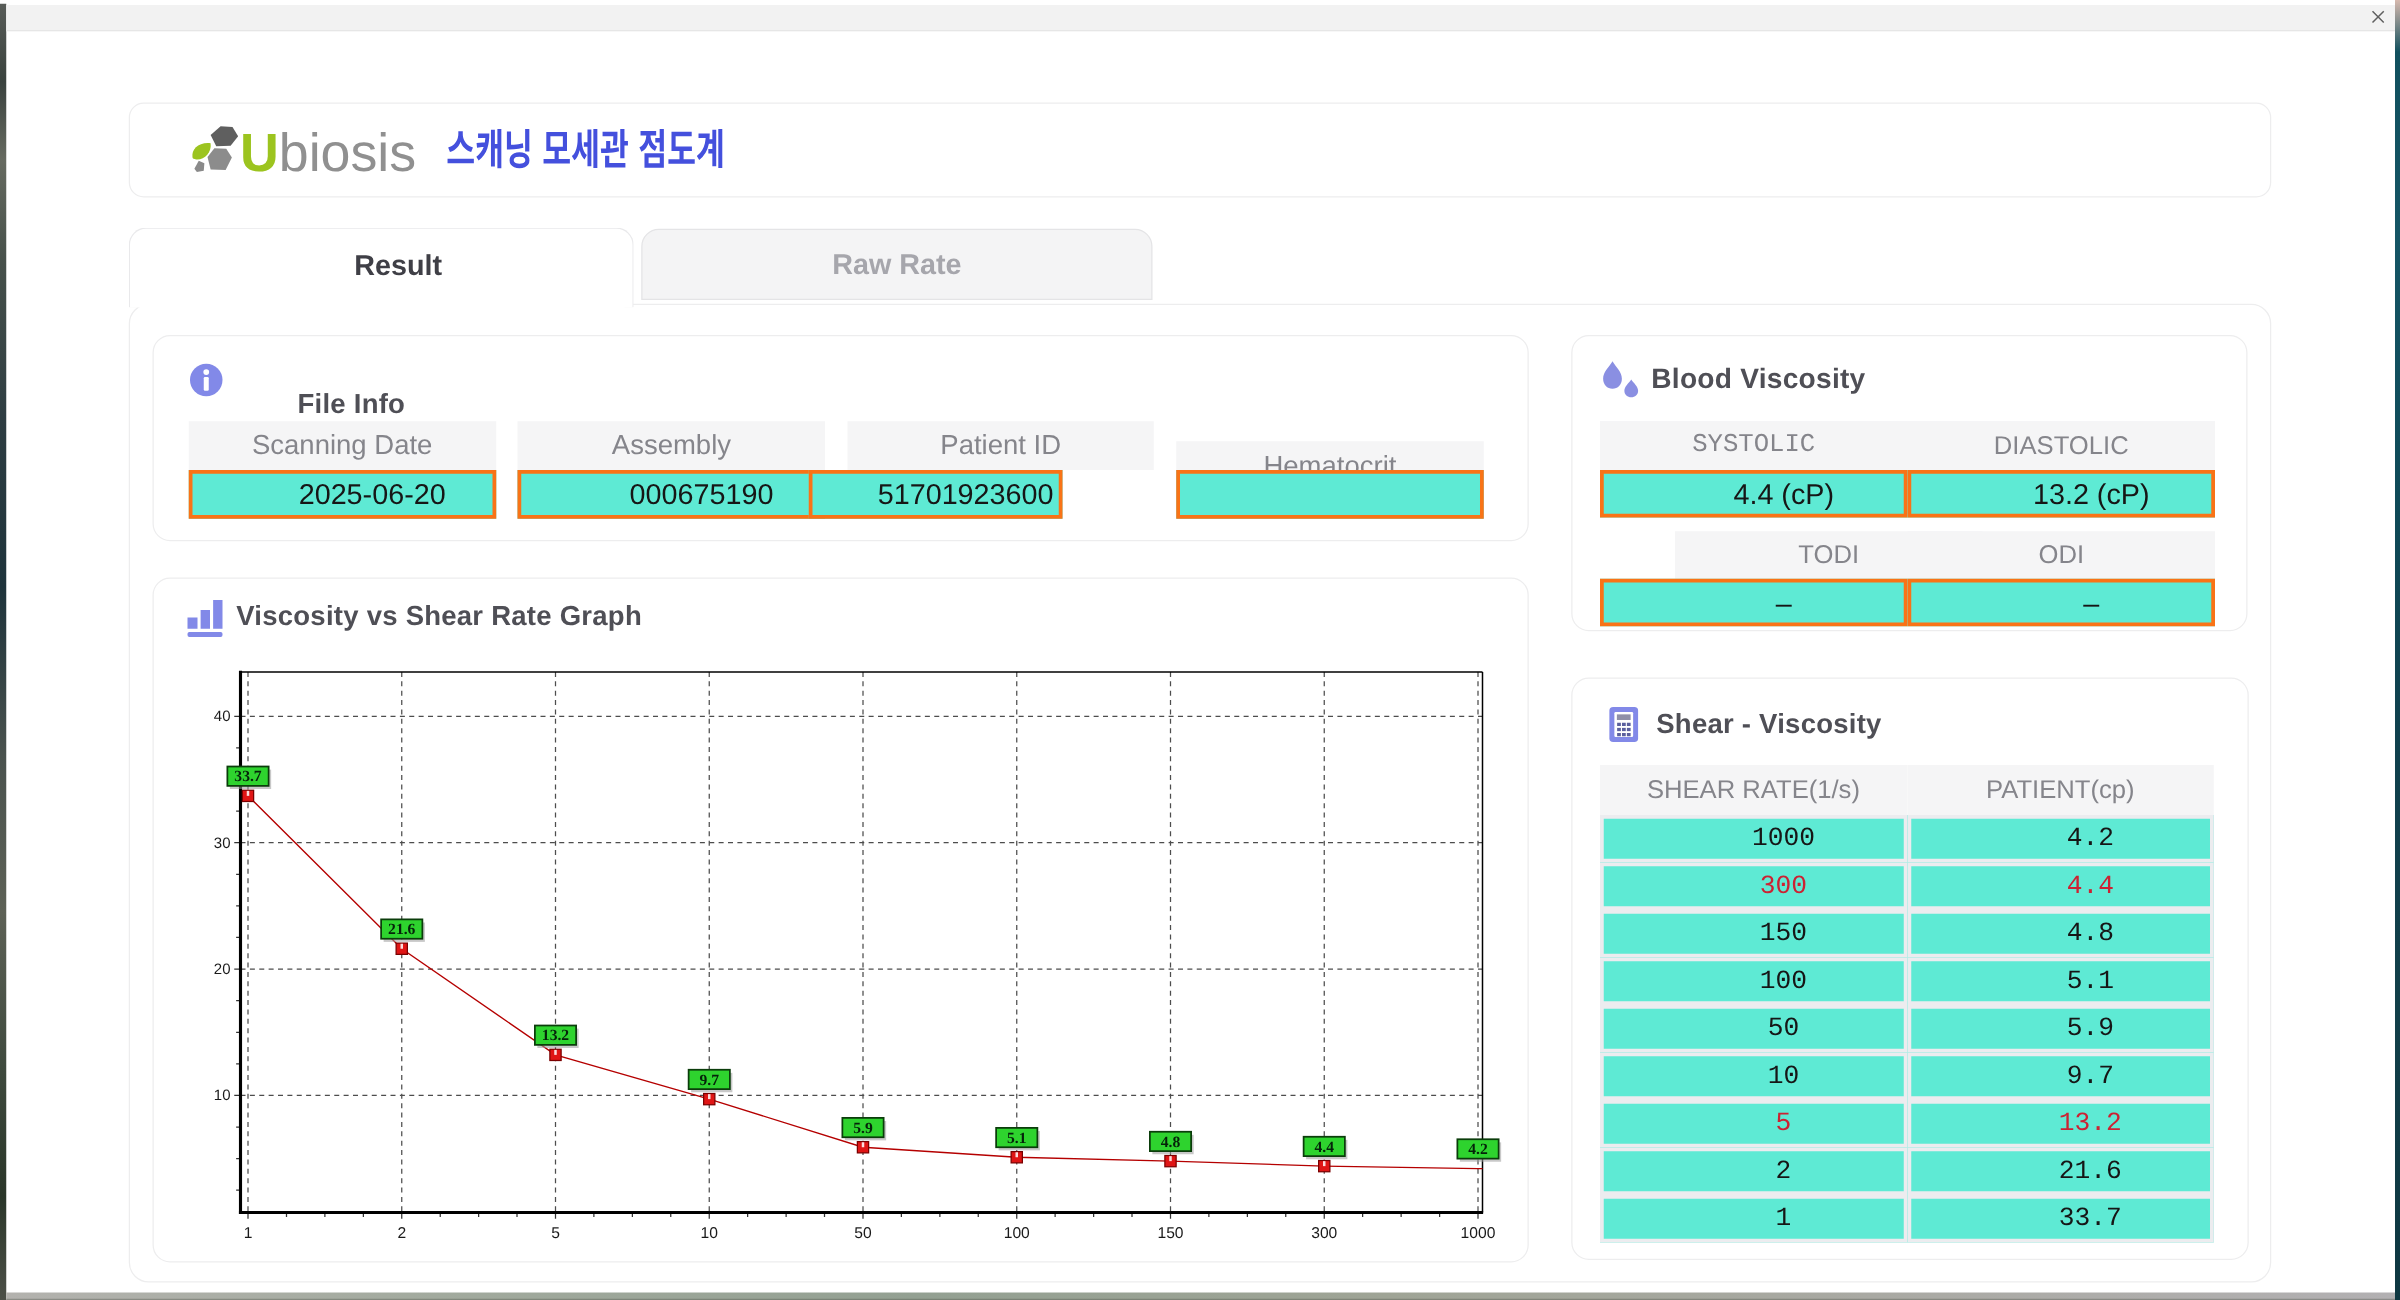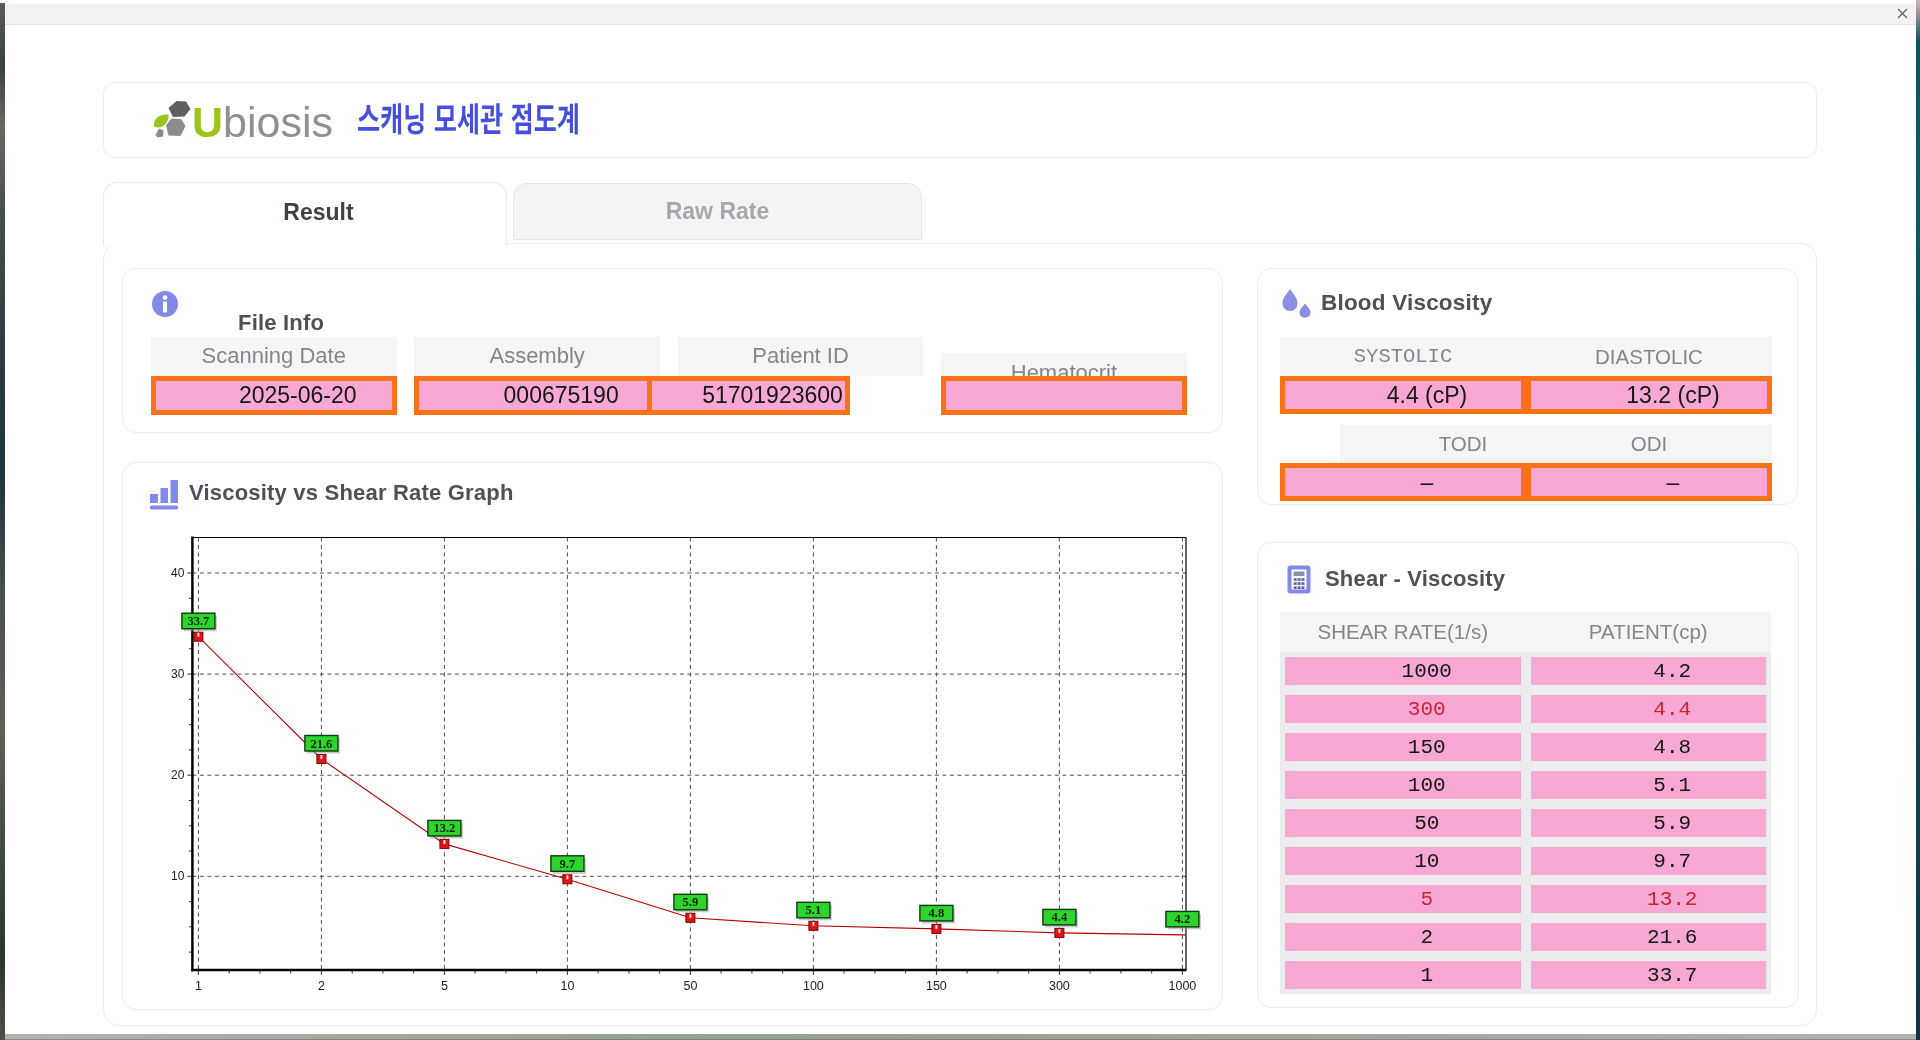--- a/index.html
+++ b/index.html
@@ -3,21 +3,21 @@
 <meta charset="utf-8">
 <style>
   * { margin:0; padding:0; box-sizing:border-box; }
   html,body { width:1920px; height:1040px; overflow:hidden; background:#fff;
     font-family:"Liberation Sans", sans-serif; }
   .abs { position:absolute; }
   .card { position:absolute; background:#fff; border:1.5px solid #ededee; border-radius:14px; }
   .ctitle { position:absolute; font-size:22px; font-weight:bold; color:#4f4f56; letter-spacing:.2px; }
   .hcell { position:absolute; background:#f5f5f6; color:#85858b; font-size:22px;
     display:flex; align-items:center; justify-content:center; }
-  .vcell { position:absolute; background:#f9a8d4; border:5px solid #f97316;
+  .vcell { position:absolute; background:#5eead4; border:3px solid #f97316;
     font-family:"Liberation Sans", sans-serif; font-size:23px; color:#161616;
     display:flex; align-items:center; justify-content:center;padding-left:48px; }
   .tnum { font-family:"Liberation Mono", monospace; font-size:21px; }
 </style>
 </head>
 <body>
 
 <div class="abs" style="left:0;top:3px;width:5px;height:1037px;background:linear-gradient(180deg,#585c58 0%,#3a423e 6%,#666a60 12%,#46504a 20%,#2e3d42 32%,#1e333b 45%,#4a524e 58%,#5d6156 70%,#3f4a3e 82%,#2a3629 92%,#4d5048 100%);"></div>
 <div class="abs" style="left:1916px;top:0;width:4px;height:1040px;background:linear-gradient(180deg,#d7b9ae 0%,#11505e 4%,#155565 18%,#0f4a58 38%,#10404d 58%,#123f49 78%,#0e3741 100%);"></div>
 <div class="abs" style="left:5px;top:1034px;width:1911px;height:6px;background:linear-gradient(90deg,#b3b2ae 0%,#a2aa9e 18%,#93a092 38%,#9fa496 58%,#a9a9a3 78%,#b2b0b2 100%);"></div>

